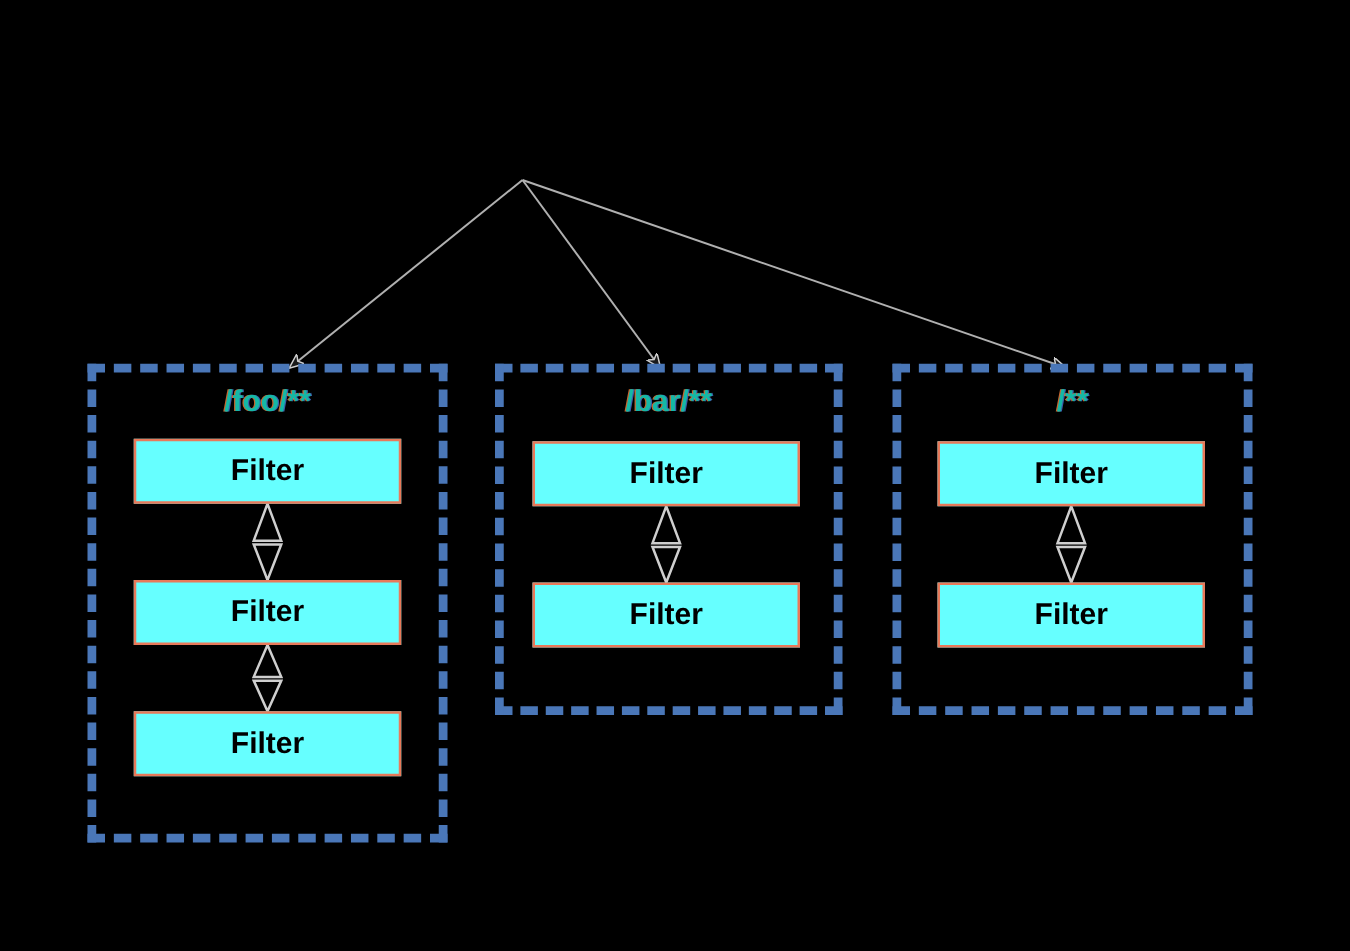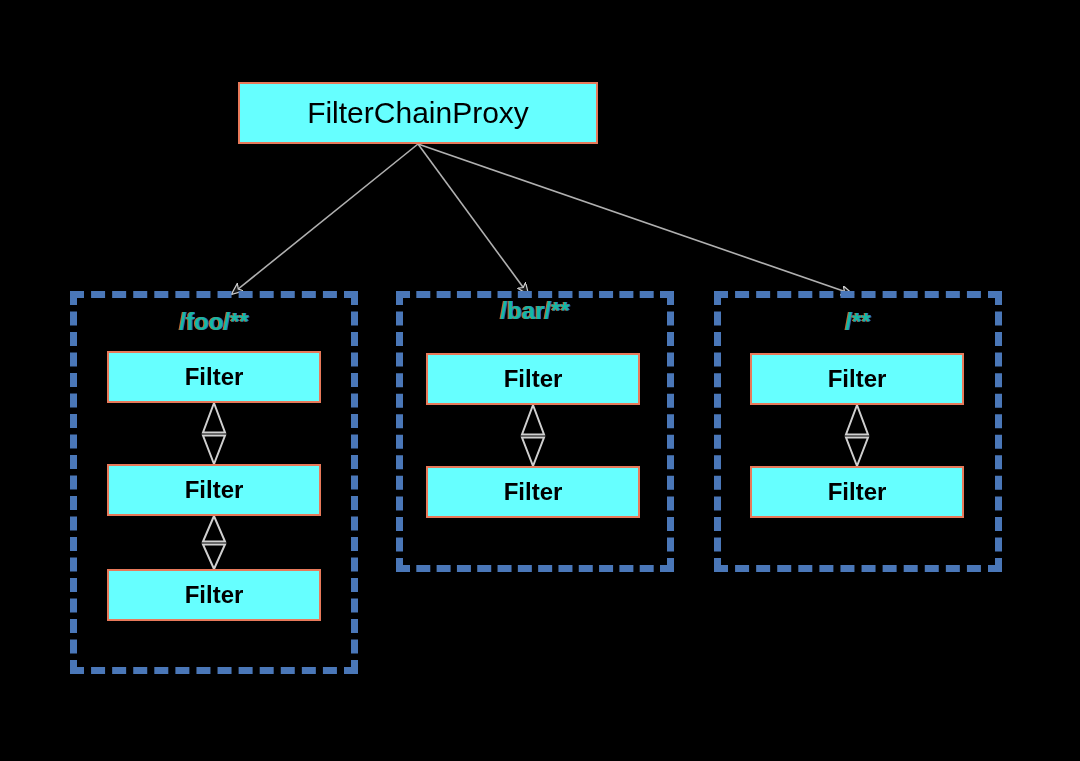--- a/index.html
+++ b/index.html
@@ -87,29 +87,28 @@
         <path d="M533,466 L522,437.5 L544,437.5 Z" fill="none" stroke="#cfcfcf" stroke-width="2"></path>
         <path d="M857,405 L846,434.5 L868,434.5 Z" fill="none" stroke="#cfcfcf" stroke-width="2"></path>
         <path d="M857,466 L846,437.5 L868,437.5 Z" fill="none" stroke="#cfcfcf" stroke-width="2"></path>
       </g>
   </svg>
 
   <div id="group-layer">
       <div class="group-box" style="left: 70px; top: 291px; width: 288px; height: 383px;"></div>
       <div class="group-label" style="left: 70px; top: 308px; width: 288px;">/foo/**</div>
       <div class="group-box" style="left: 396px; top: 291px; width: 278px; height: 281px;"></div>
-      <div class="group-label" style="left: 396px; top: 297px; width: 278px;">/bar/**</div>
+      <div class="group-label" style="left: 396px; top: 308px; width: 278px;">/bar/**</div>
       <div class="group-box" style="left: 714px; top: 291px; width: 288px; height: 281px;"></div>
       <div class="group-label" style="left: 714px; top: 308px; width: 288px;">/**</div>
     </div>
   <div id="node-layer">
       <div class="node-box filter-node" style="left: 107px; top: 351px; width: 214px; height: 52px;">Filter</div>
       <div class="node-box filter-node" style="left: 107px; top: 464px; width: 214px; height: 52px;">Filter</div>
       <div class="node-box filter-node" style="left: 107px; top: 569px; width: 214px; height: 52px;">Filter</div>
       <div class="node-box filter-node" style="left: 426px; top: 353px; width: 214px; height: 52px;">Filter</div>
       <div class="node-box filter-node" style="left: 426px; top: 466px; width: 214px; height: 52px;">Filter</div>
       <div class="node-box filter-node" style="left: 750px; top: 353px; width: 214px; height: 52px;">Filter</div>
       <div class="node-box filter-node" style="left: 750px; top: 466px; width: 214px; height: 52px;">Filter</div>
     </div>
 
-  <div class="node-box root-node" id="root-node" style="left: 238px; top: 82px; width: 360px; height: 62px;">FilterChainProxy</div>
 
 </div>
 
 </body></html>

